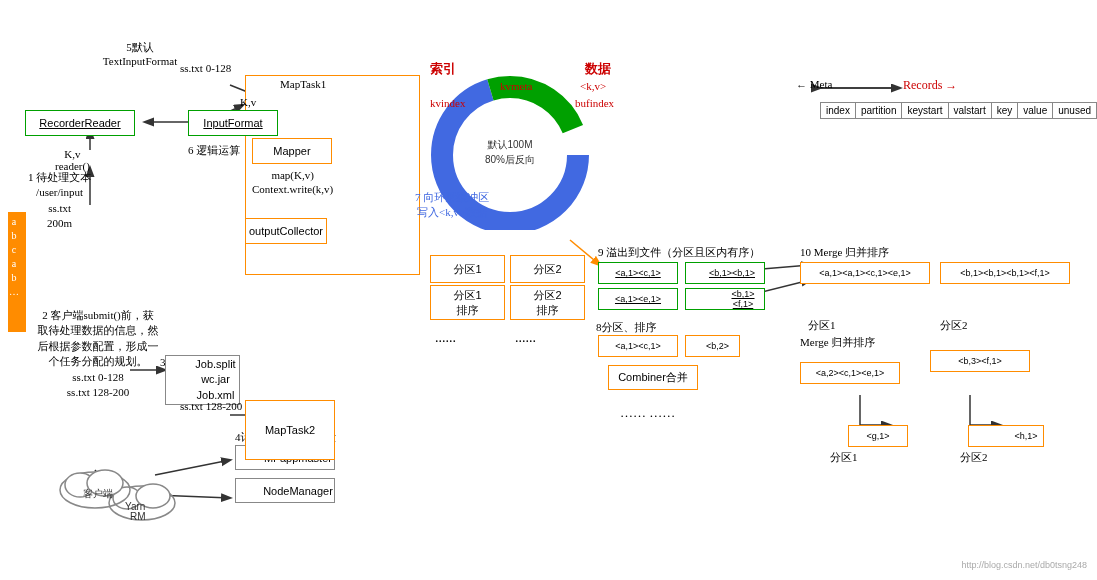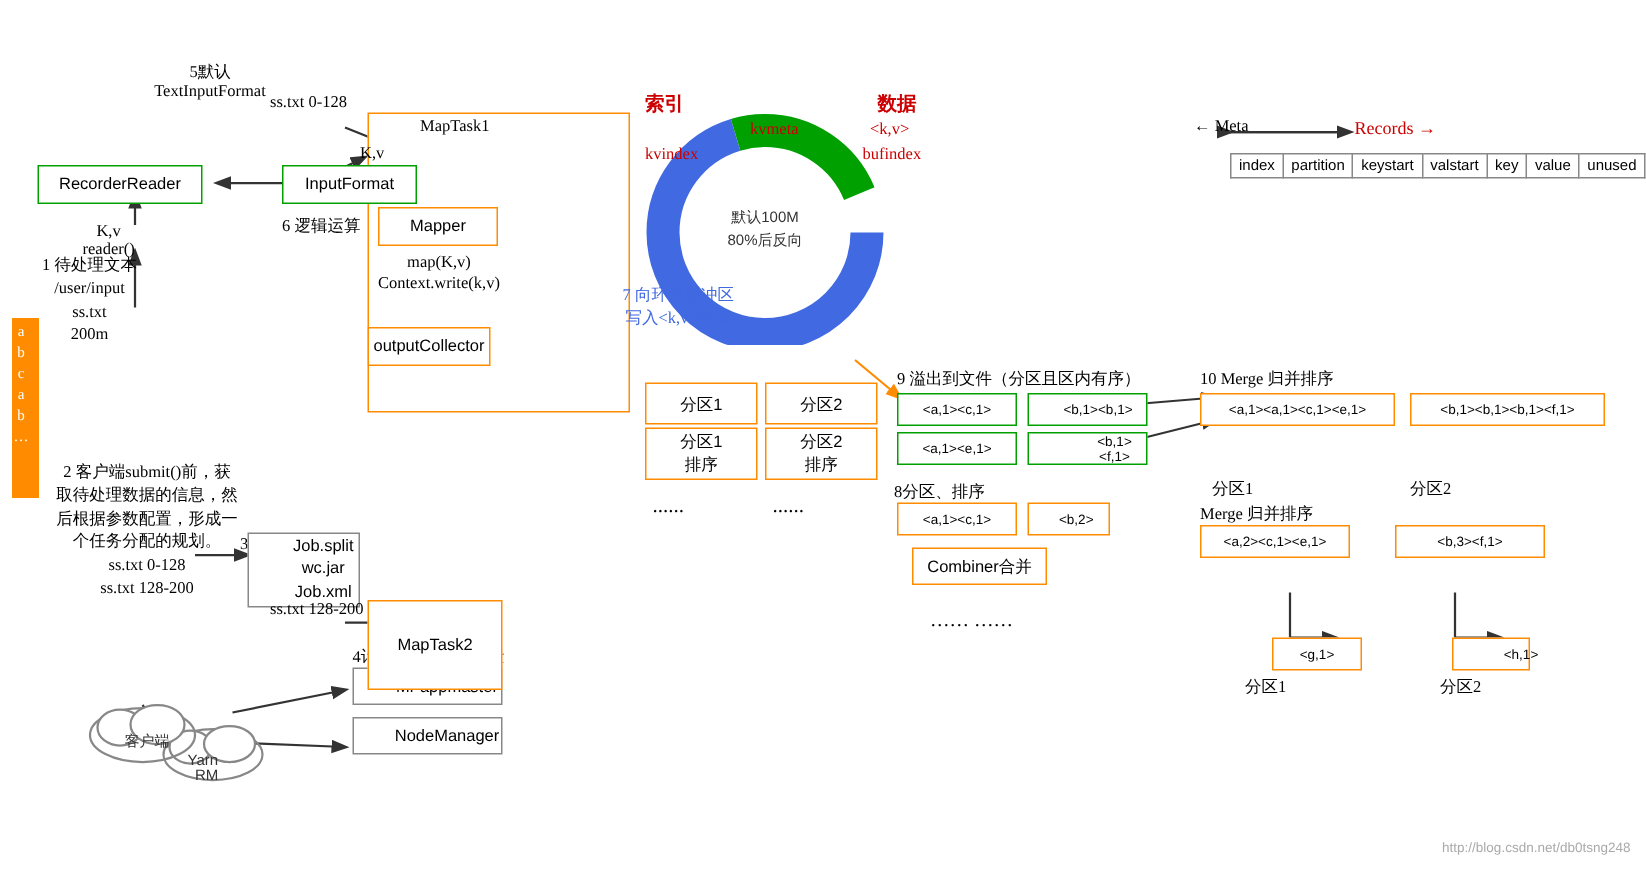--- a/index.html
+++ b/index.html
@@ -22,21 +22,21 @@
       position: absolute;
       border: 1.5px solid;
       display: flex;
       align-items: center;
       justify-content: center;
       text-align: center;
       background: #fff;
       padding: 2px;
     }
     .box-orange { border-color: #FF8C00; }
-    .box-green { border-color: #00A000; }
+    .box-green { border-color: #00A000; text-decoration: underline; }
     .box-gray { border-color: #888; padding-left: 28px; }
     .label {
       position: absolute;
       text-align: center;
       font-size: 11px;
       font-family: Liberation Serif, serif;
     }
     .label-red { color: #CC0000; }
     svg.arrows {
       position: absolute;
@@ -293,40 +293,40 @@
 <div class="label" style="left:435px;top:330px;font-size:14px;">......</div>
 <div class="label" style="left:515px;top:330px;font-size:14px;">......</div>
 
 <div class="label" style="left:620px;top:405px;font-size:13px;">……    ……</div>
 
 <div class="label" style="left:800px;top:335px;">Merge 归并排序</div>
 
 <div class="label" style="left:808px;top:318px;">分区1</div>
 <div class="label" style="left:940px;top:318px;">分区2</div>
 
-<div class="box box-orange" style="left:800px;top:350px;width:100px;height:22px;">
+<div class="box box-orange" style="left:800px;top:362px;width:100px;height:22px;">
   <span style="font-size:9px;">&lt;a,2&gt;&lt;c,1&gt;&lt;e,1&gt;</span>
 </div>
 <div class="box box-orange" style="left:930px;top:350px;width:100px;height:22px;">
   <span style="font-size:9px;">&lt;b,3&gt;&lt;f,1&gt;</span>
 </div>
 
 <div style="position:absolute;left:800px;top:390px;">
   <svg width="250" height="40">
     <line x1="60" y1="5" x2="60" y2="35" stroke="#333" stroke-width="1.5"></line>
     <line x1="60" y1="35" x2="90" y2="35" stroke="#333" stroke-width="1.5" marker-end="url(#arr)"></line>
     <line x1="170" y1="5" x2="170" y2="35" stroke="#333" stroke-width="1.5"></line>
     <line x1="170" y1="35" x2="200" y2="35" stroke="#333" stroke-width="1.5" marker-end="url(#arr)"></line>
   </svg>
 </div>
 
 <div class="box box-orange" style="left:848px;top:425px;width:60px;height:22px;">
   <span style="font-size:9px;">&lt;g,1&gt;</span>
 </div>
-<div class="box box-orange" style="left:968px;top:425px;width:52px;height:22px;padding-left:42px;">
+<div class="box box-orange" style="left:968px;top:425px;width:76px;height:22px;padding-left:42px;">
   <span style="font-size:9px;">&lt;h,1&gt;</span>
 </div>
 <div class="label" style="left:830px;top:450px;">分区1</div>
 <div class="label" style="left:960px;top:450px;">分区2</div>
 
 <div class="label" style="left:796px;top:78px;">← Meta</div>
 <div class="label label-red" style="left:903px;top:78px;font-size:12px;">Records →</div>
 
 <table class="records-table" style="left:820px;top:102px;">
   <tbody>

